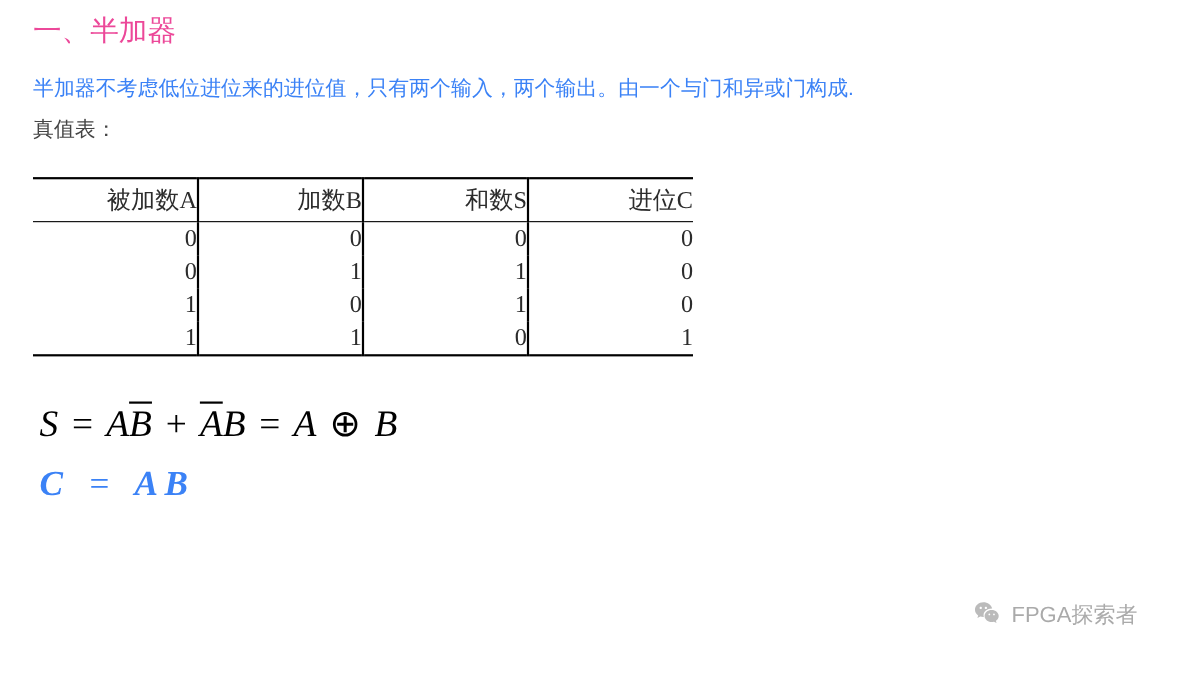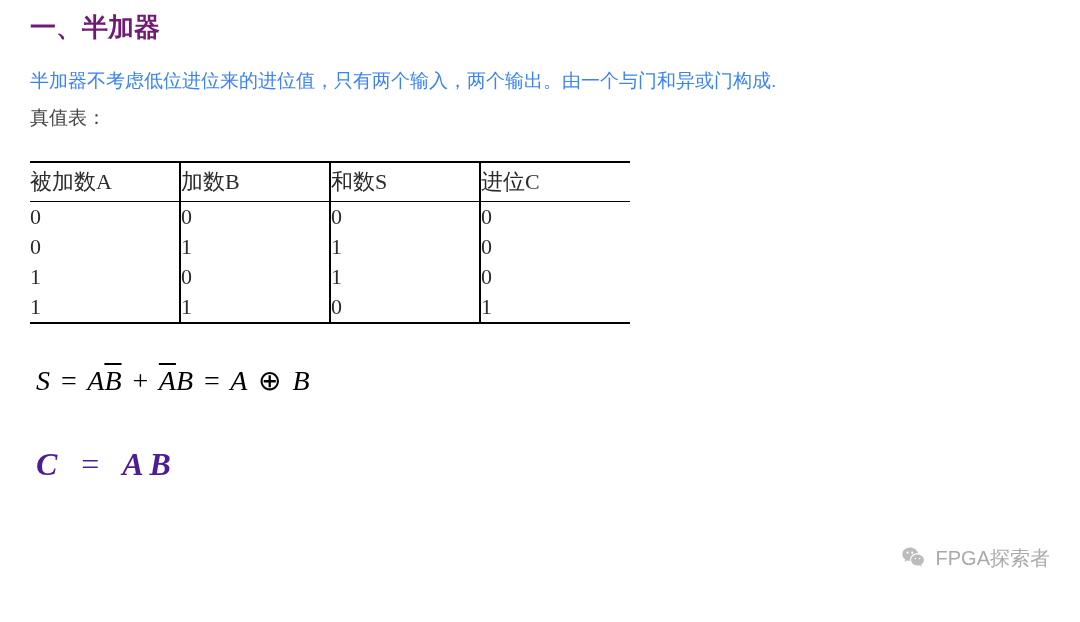--- a/index.html
+++ b/index.html
@@ -11,43 +11,43 @@
       width: 1080px;
       height: 622px;
       font-family: "Microsoft YaHei", "SimSun", sans-serif;
       background: #fff;
       padding: 10px 30px;
       color: #2c2c2c;
       position: relative;
     }
     .section-title {
       font-size: 26px;
-      font-weight: bold;
-      color: #701a75;
+      font-weight: normal;
+      color: #ec4899;
       margin-bottom: 18px;
     }
     .description {
       font-size: 19px;
       color: #3b82f6;
       line-height: 1.9;
       margin-bottom: 6px;
     }
     .truth-table-label {
       font-size: 19px;
       color: #444;
       margin-bottom: 30px;
     }
     .truth-table {
       border-collapse: collapse;
       font-family: "SimSun", serif;
       font-size: 22px;
       margin-bottom: 40px;
     }
     .truth-table th, .truth-table td {
-      text-align: left;
+      text-align: right;
       padding: 2px 0;
       width: 150px;
     }
     .truth-table thead tr {
       border-top: 2px solid #000;
       border-bottom: 1px solid #000;
     }
     .truth-table th {
       font-weight: normal;
       padding: 4px 0;
@@ -60,50 +60,50 @@
       border-right: 2px solid #000;
     }
     .truth-table td:last-child {
       border-right: none;
     }
     .truth-table tbody tr:last-child {
       border-bottom: 2px solid #000;
     }
     .formula {
       font-family: "Times New Roman", serif;
-      font-size: 28px;
+      font-size: 34px;
       font-style: italic;
       color: #000;
-      margin: 24px 0 49px 6px;
+      margin: 24px 0 16px 6px;
     }
     .formula .bar {
       text-decoration: overline;
       text-decoration-thickness: 1.5px;
     }
     .formula .op {
       font-style: normal;
       margin: 0 4px;
     }
     .formula2 {
       font-family: "Times New Roman", serif;
       font-size: 32px;
       font-style: italic;
       font-weight: bold;
       letter-spacing: 6px;
-      color: #4c1d95;
+      color: #3b82f6;
       margin: 10px 0 0 6px;
     }
     .formula2 .eq {
       font-style: normal;
       font-weight: normal;
       margin: 0 4px;
     }
     .watermark {
       position: absolute;
-      right: 30px;
+      right: 46px;
       bottom: 50px;
       display: flex;
       align-items: center;
       gap: 8px;
       color: #aaa;
       font-size: 20px;
       font-family: "Microsoft YaHei", sans-serif;
     }
     .wechat-icon {
       width: 28px;

